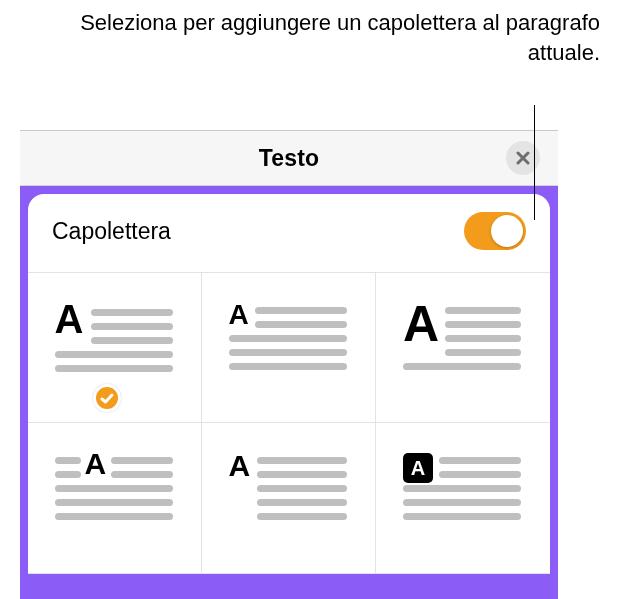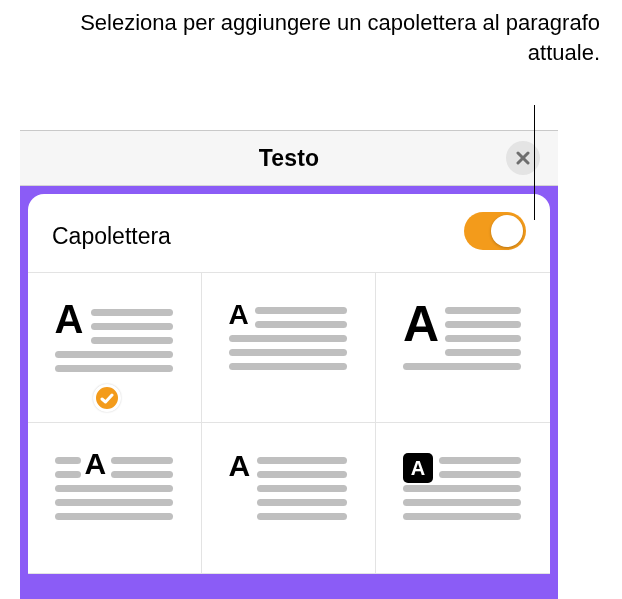--- a/index.html
+++ b/index.html
@@ -78,21 +78,21 @@
     }
     .panel-body {
       margin: 8px 8px 0 8px;
       background: #ffffff;
       border-top-left-radius: 16px;
       border-top-right-radius: 16px;
       padding: 0;
     }
     .row-toggle {
       display: flex;
-      align-items: flex-end;
+      align-items: center;
       justify-content: space-between;
       padding: 18px 24px 22px 24px;
       border-bottom: 1px solid #e3e3e3;
     }
     .row-label {
       font-size: 23px;
       color: #000;
     }
     .toggle {
       width: 62px;

